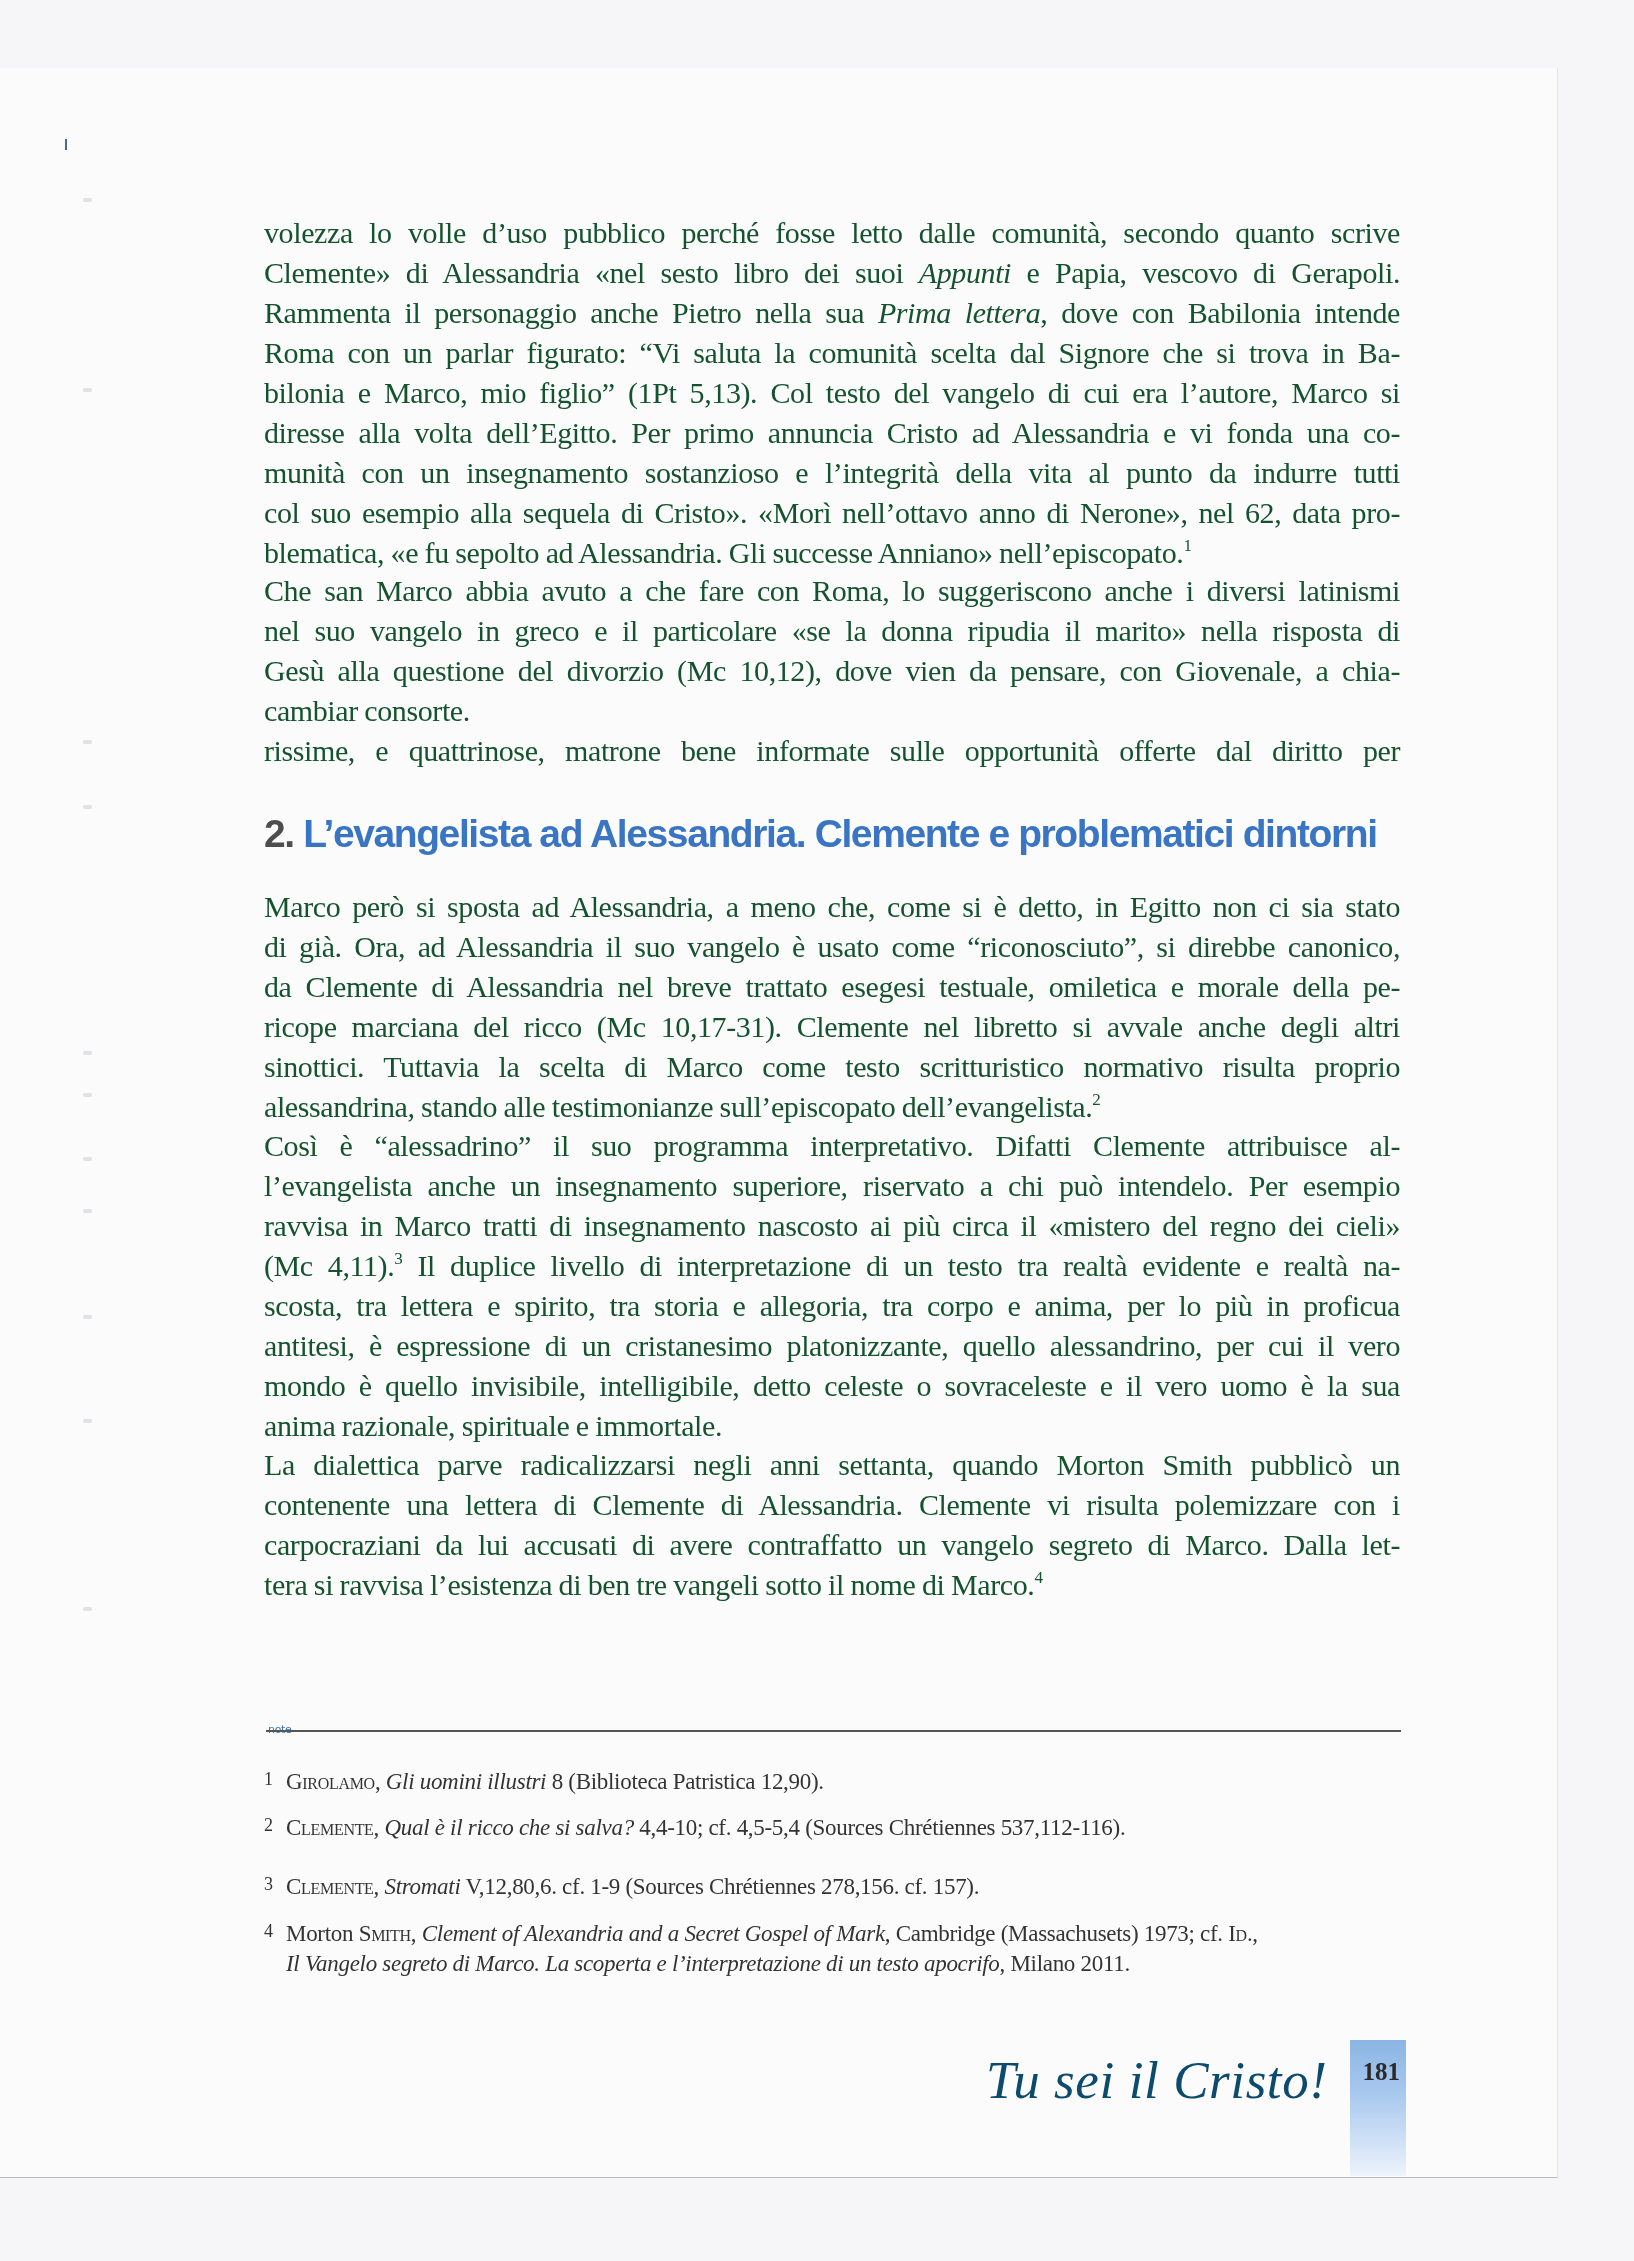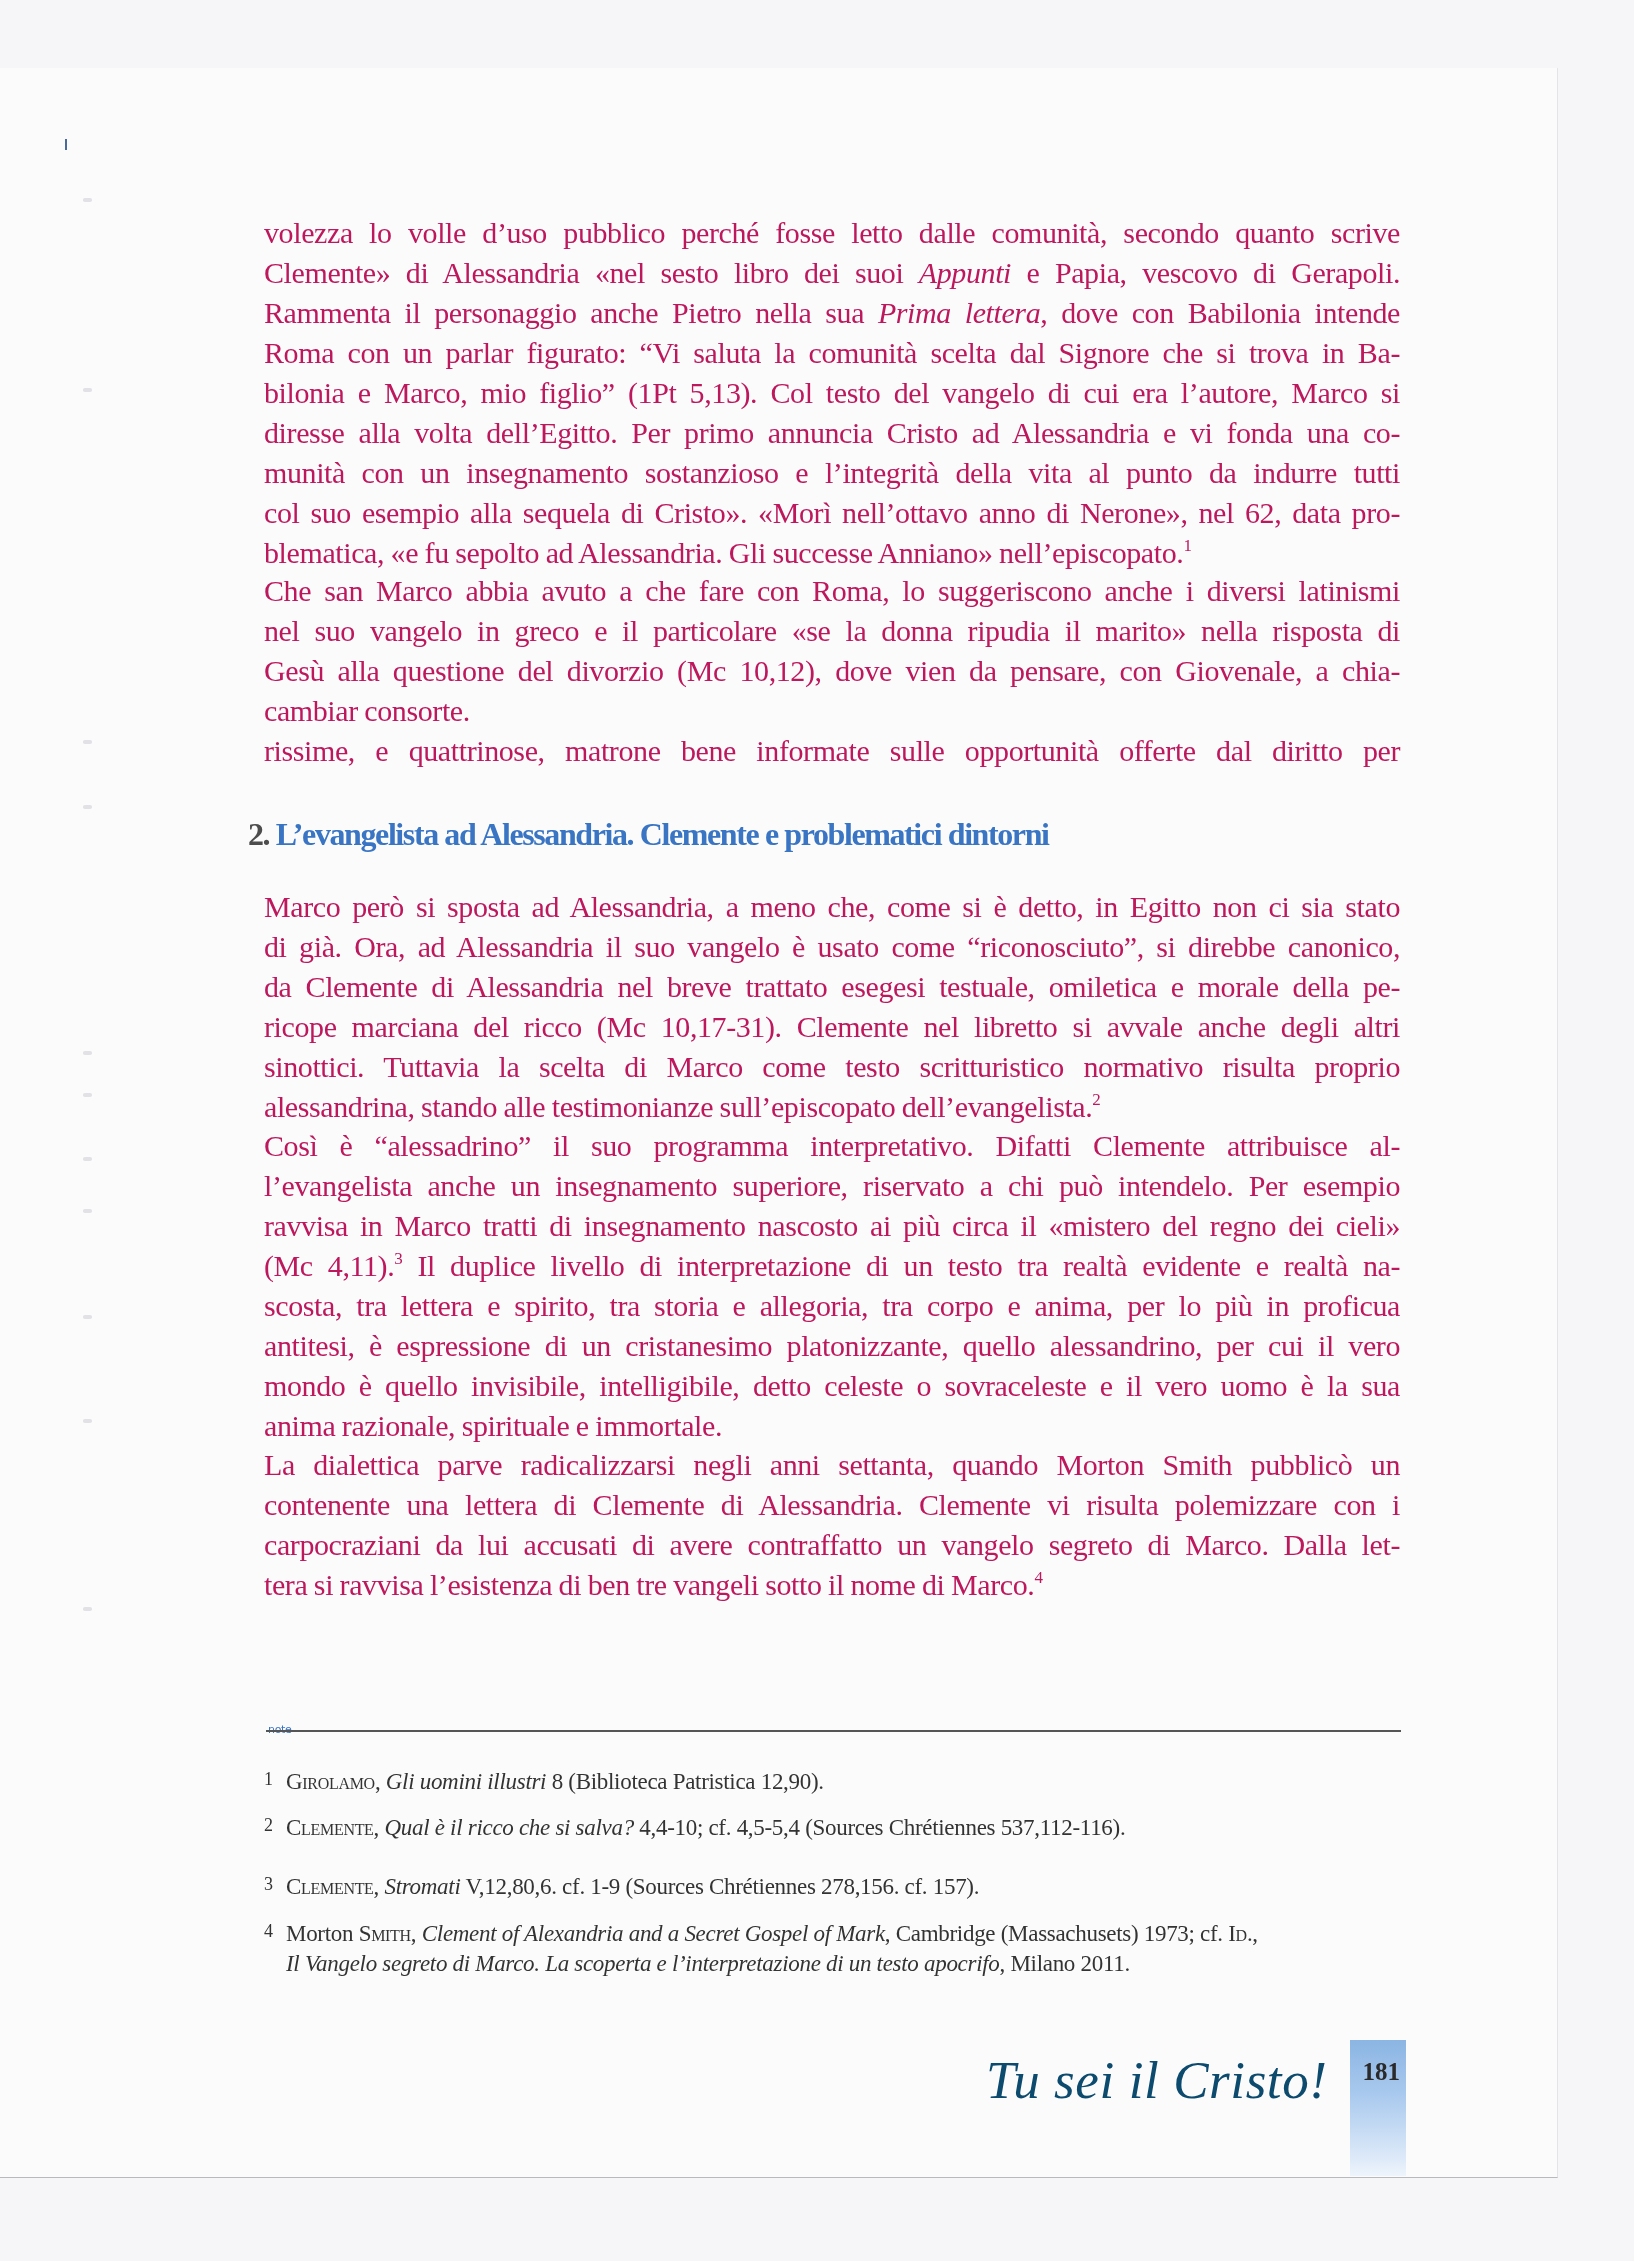--- a/index.html
+++ b/index.html
@@ -54,38 +54,38 @@
   }
   .line {
     font-size: 30px;
     height: 40px;
     line-height: 40px;
     white-space: nowrap;
     text-align: justify;
     text-align-last: justify;
     letter-spacing: -0.4px;
     word-spacing: -0.6px;
-    color: #be185d;
+    color: #14532d;
   }
   .line.last {
     text-align-last: left;
   }
   .line i { font-style: italic; }
   sup {
     font-size: 17px;
     line-height: 0;
     vertical-align: 12px;
   }
   .heading {
     position: absolute;
-    left: 248px;
+    left: 264px;
     top: 814px;
-    font-family: Liberation Serif, serif;
+    font-family: Liberation Sans, sans-serif;
     font-weight: bold;
-    font-size: 32px;
+    font-size: 39px;
     letter-spacing: -1.4px;
     line-height: 40px;
     white-space: nowrap;
   }
   .heading .num { color: #4d4d4d; }
   .heading .title { color: #3a75c4; }
   .note-label {
     position: absolute;
     left: 268px;
     top: 1703px;

